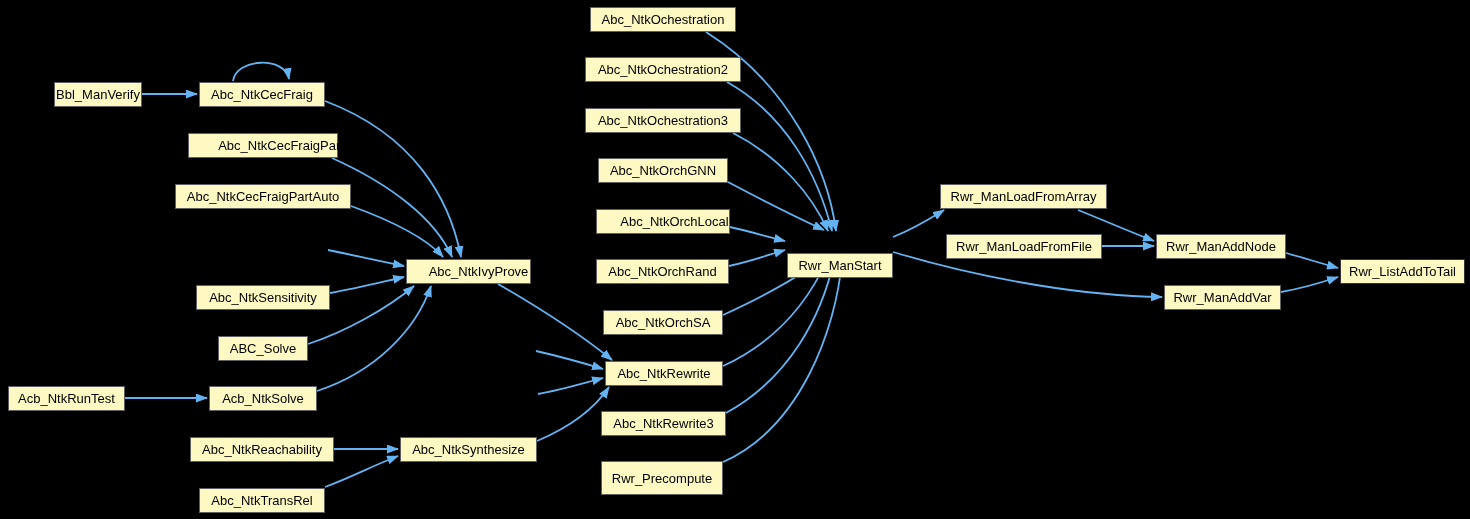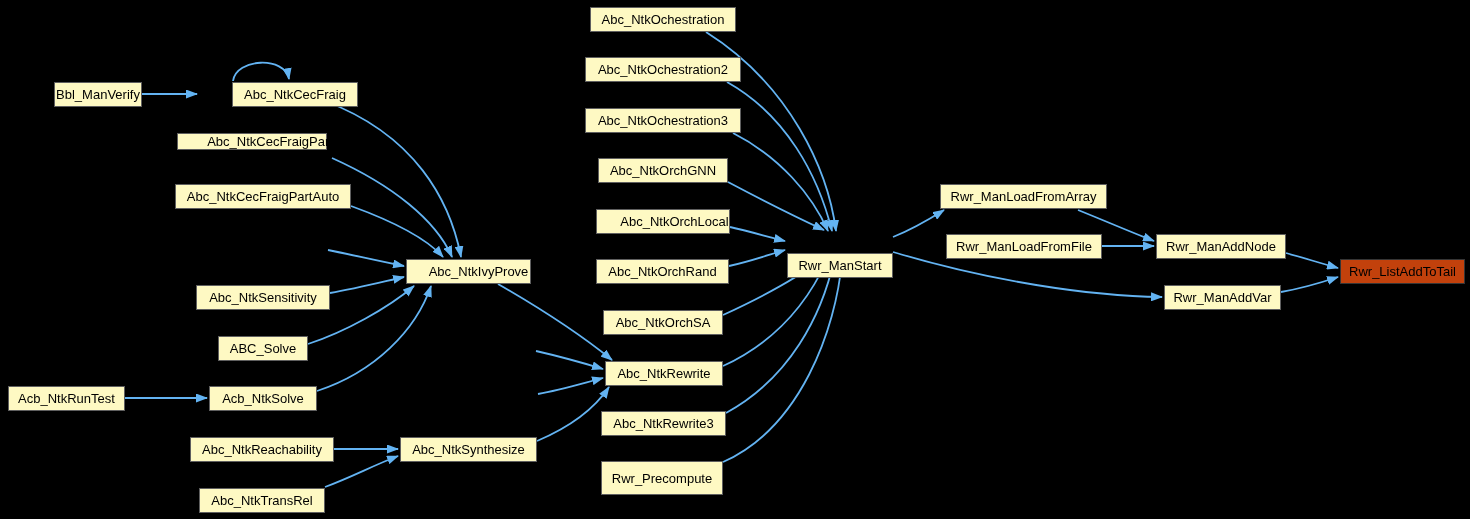--- a/index.html
+++ b/index.html
@@ -34,21 +34,21 @@
     color: #000000;
     font-size: 13px;
     line-height: 1;
     display: flex;
     align-items: center;
     justify-content: center;
     white-space: nowrap;
     cursor: pointer;
   }
   .node.highlight {
-    background: #c2410c;
+    background: #fef9c3;
     border-color: #353535;
     cursor: default;
   }
 </style>
 </head>
 <body>
 
 <div class="graph-canvas" style="background: rgb(0, 0, 0);">
   <svg class="edge-layer" width="1470" height="519" viewBox="0 0 1470 519" xmlns="http://www.w3.org/2000/svg">
     <defs>
@@ -86,22 +86,22 @@
         <path d="M893,237 C908,231 925,222 944,210" class="edge" stroke="#63b3f2" marker-end="url(#arrowhead)"></path>
         <path d="M893,252 C990,281 1088,296 1162,297" class="edge" stroke="#63b3f2" marker-end="url(#arrowhead)"></path>
         <path d="M1078,210 C1103,220 1128,231 1154,241" class="edge" stroke="#63b3f2" marker-end="url(#arrowhead)"></path>
         <path d="M1102,246 L1154,246" class="edge" stroke="#63b3f2" marker-end="url(#arrowhead)"></path>
         <path d="M1286,253 C1304,258 1320,263 1338,268" class="edge" stroke="#63b3f2" marker-end="url(#arrowhead)"></path>
         <path d="M1281,292 C1304,288 1320,283 1338,277" class="edge" stroke="#63b3f2" marker-end="url(#arrowhead)"></path>
       </g>
   </svg>
 
 <div class="node" style="left: 12px; top: 82px; width: 88px; height: 25px; margin-left: 42px;">Bbl_ManVerify</div>
-    <div class="node" style="left: 199px; top: 82px; width: 126px; height: 25px; margin-left: 33px;">Abc_NtkCecFraig</div>
-    <div class="node" style="left: 177px; top: 133px; width: 150px; height: 17px; padding-left: 36px;">Abc_NtkCecFraigPart</div>
+    <div class="node" style="left: 199px; top: 82px; width: 126px; height: 25px;">Abc_NtkCecFraig</div>
+    <div class="node" style="left: 188px; top: 133px; width: 150px; height: 25px; padding-left: 36px;">Abc_NtkCecFraigPart</div>
     <div class="node" style="left: 175px; top: 184px; width: 176px; height: 25px;">Abc_NtkCecFraigPartAuto</div>
     <div class="node" style="left: 196px; top: 285px; width: 134px; height: 25px;">Abc_NtkSensitivity</div>
     <div class="node" style="left: 218px; top: 336px; width: 90px; height: 25px;">ABC_Solve</div>
     <div class="node" style="left: 8px; top: 386px; width: 117px; height: 25px;">Acb_NtkRunTest</div>
     <div class="node" style="left: 209px; top: 386px; width: 108px; height: 25px;">Acb_NtkSolve</div>
     <div class="node" style="left: 190px; top: 437px; width: 144px; height: 25px;">Abc_NtkReachability</div>
     <div class="node" style="left: 199px; top: 488px; width: 126px; height: 25px;">Abc_NtkTransRel</div>
     <div class="node" style="left: 406px; top: 259px; width: 125px; height: 25px; padding-left: 20px;">Abc_NtkIvyProve</div>
     <div class="node" style="left: 400px; top: 437px; width: 137px; height: 25px;">Abc_NtkSynthesize</div>
     <div class="node" style="left: 590px; top: 7px; width: 146px; height: 25px;">Abc_NtkOchestration</div>

